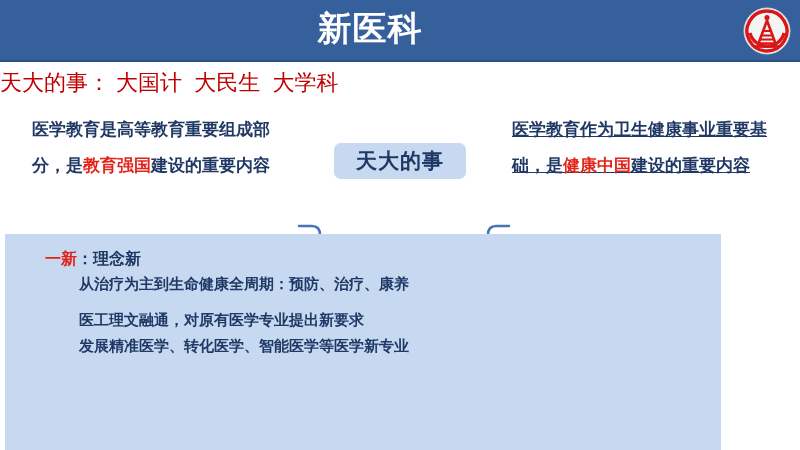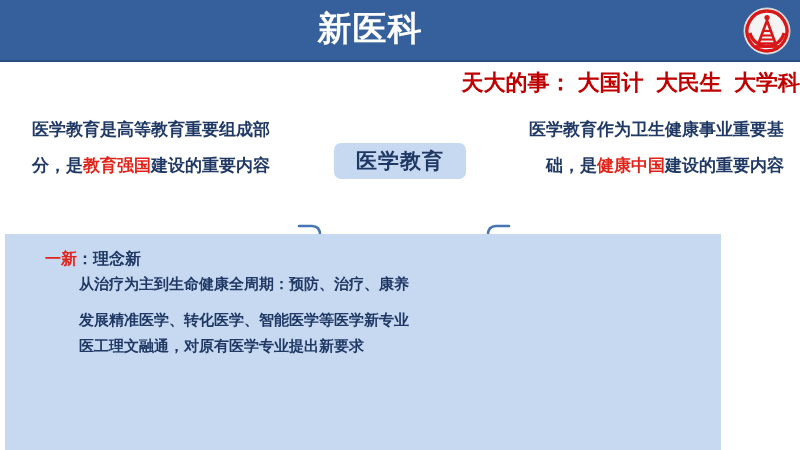--- a/index.html
+++ b/index.html
@@ -46,23 +46,23 @@
     width: 50px;
     height: 50px;
   }
 
   
   .subtitle {
     position: absolute;
     left: 0;
     top: 68px;
     width: 800px;
-    text-align: right;
+    text-align: left;
     font-size: 22px;
-    font-weight: bold;
+    font-weight: normal;
     color: #c00000;
     line-height: 30px;
     white-space: pre;
   }
 
   
   .map-row {
     position: absolute;
     left: 0;
     top: 108px;
@@ -79,21 +79,22 @@
   .map-text.left {
     left: 32px;
     top: 4px;
     width: 262px;
     text-align: left;
   }
   .map-text.right {
     left: 512px;
     top: 4px;
     width: 272px;
-    text-align: right;
+    text-align: left;
+    text-decoration: underline;
   }
   .hl-red {
     color: #e2231a;
   }
   .center-node {
     position: absolute;
     left: 334px;
     top: 143px;
     width: 132px;
     height: 36px;
@@ -184,34 +185,34 @@
   <div class="brace right-brace">
     <svg width="44" height="120" viewBox="0 0 44 120">
       <line x1="0" y1="60" x2="15" y2="60" stroke="#1f4e79" stroke-width="3"></line>
       <path d="M41 10 L28 10 Q20 10 20 19 L20 53 Q20 60 13 60 Q20 60 20 67 L20 101 Q20 110 28 110 L41 110" fill="none" stroke="#4676b4" stroke-width="2.6" stroke-linecap="round"></path>
     </svg>
   </div>
 
   <div class="map-text right"><span>医学教育作为卫生健康事业重要基础，是</span><span class="hl-red">健康中国</span><span>建设的重要内容</span></div>
 </div>
 
-<div class="center-node">医学教育</div>
+<div class="center-node">天大的事</div>
 
 <div class="bottom-panel">
   <div class="spacer-1"></div>
 
   <div class="pt-group">
     <div class="pt-head"><span class="num">一新</span><span>：</span><span>理念新</span></div>
     <div class="pt-body">从治疗为主到生命健康全周期：预防、治疗、康养</div>
   </div>
 
   <div class="spacer-2"></div>
 
   <div class="pt-group">
   </div>
 
   <div class="spacer-2"></div>
 
   <div class="pt-group">
+    <div class="pt-body">医工理文融通，对原有医学专业提出新要求</div>
     <div class="pt-body">发展精准医学、转化医学、智能医学等医学新专业</div>
-    <div class="pt-body">医工理文融通，对原有医学专业提出新要求</div>
   </div>
 </div>
 
 </body></html>

